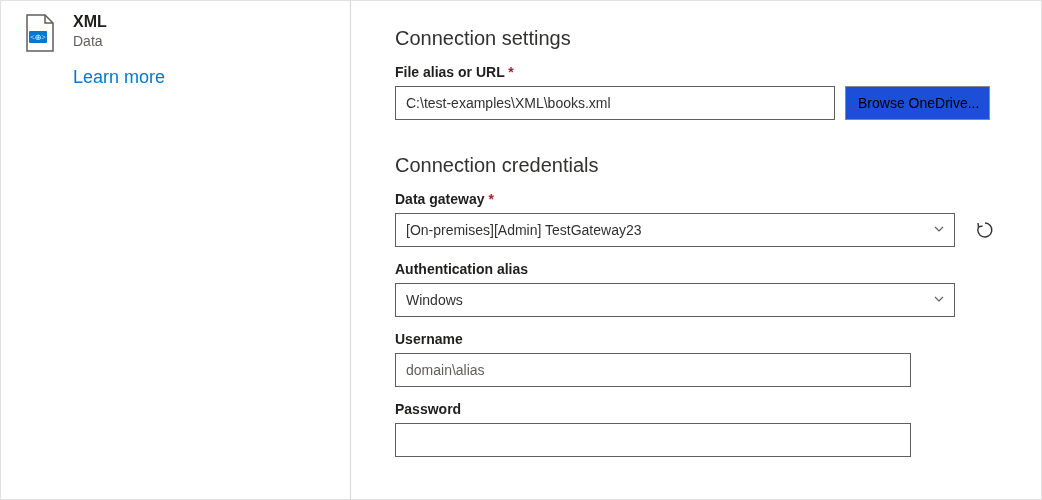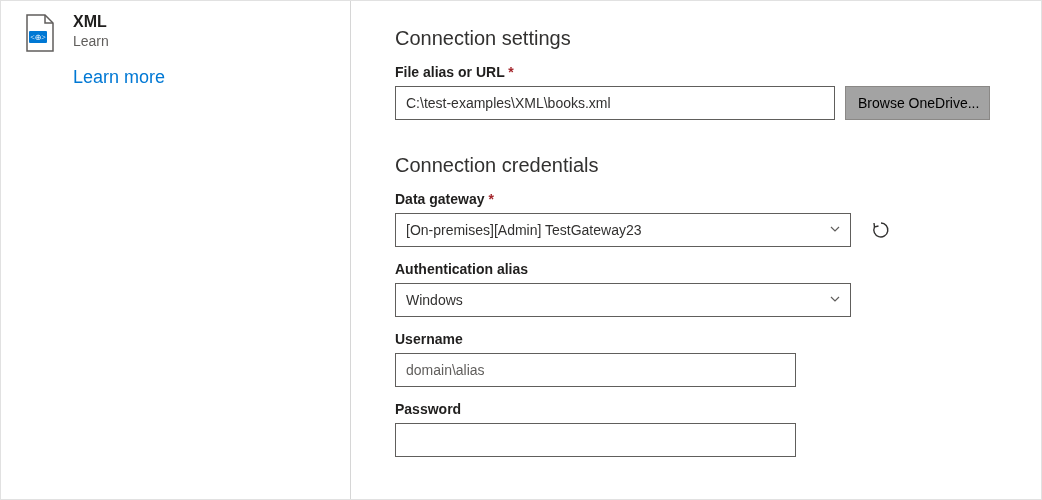--- a/index.html
+++ b/index.html
@@ -34,28 +34,28 @@
     .section-title.second { margin-top: 34px; }
     .field-label { font-size: 14px; font-weight: 600; color: #201f1e; margin-bottom: 6px; }
     .required { color: #a4262c; }
     .row { display: flex; align-items: center; gap: 10px; margin-bottom: 14px; }
     .text-input, .select {
       height: 34px; border: 1px solid #605e5c; padding: 0 10px;
       font-size: 14px; font-family: inherit; color: #323130; background: #fff;
       outline: none;
     }
     .text-input { width: 440px; }
-    .text-input.full { width: 401px; }
+    .text-input.full { width: 516px; }
     .text-input::placeholder { color: #605e5c; }
     .browse-btn {
-      height: 34px; border: 1px solid #8a8886; background: #a3a3a3;
+      height: 34px; border: 1px solid #8a8886; background: #1d4ed8;
       padding: 0 12px; font-size: 14px; font-family: inherit; cursor: pointer;
       white-space: nowrap; width: 145px; overflow: hidden; text-align: left;
     }
-    .select-wrap { position: relative; width: 456px; }
+    .select-wrap { position: relative; width: 560px; }
     .select {
       width: 100%; appearance: none; -webkit-appearance: none; -moz-appearance: none;
       padding-right: 32px; cursor: pointer;
     }
     .chevron {
       position: absolute; right: 10px; top: 50%; transform: translateY(-50%);
       pointer-events: none; color: #605e5c;
     }
     .refresh-btn {
       width: 28px; height: 28px; border: none; background: none; cursor: pointer;
@@ -73,21 +73,21 @@
       <div class="connector-icon">
         <svg viewBox="0 0 40 40" width="40" height="40">
           <path d="M8 2 H26 L34 10 V38 H8 Z" fill="none" stroke="#605e5c" stroke-width="1.5"></path>
           <path d="M26 2 V10 H34" fill="none" stroke="#605e5c" stroke-width="1.5"></path>
           <rect x="10" y="18" width="18" height="12" rx="1" fill="#0078d4"></rect>
           <text x="19" y="27" font-size="8" fill="#fff" text-anchor="middle" font-family="Segoe UI">&lt;⊕&gt;</text>
         </svg>
       </div>
       <div>
         <div class="connector-title">XML</div>
-        <div class="connector-sub">Learn</div>
+        <div class="connector-sub">Data</div>
       </div>
     </div>
     <a class="learn-more">Learn more</a>
   </aside>
 
   <main class="main">
     <h2 class="section-title">Connection settings</h2>
 
     <div class="field-group">
       <div class="field-label">

